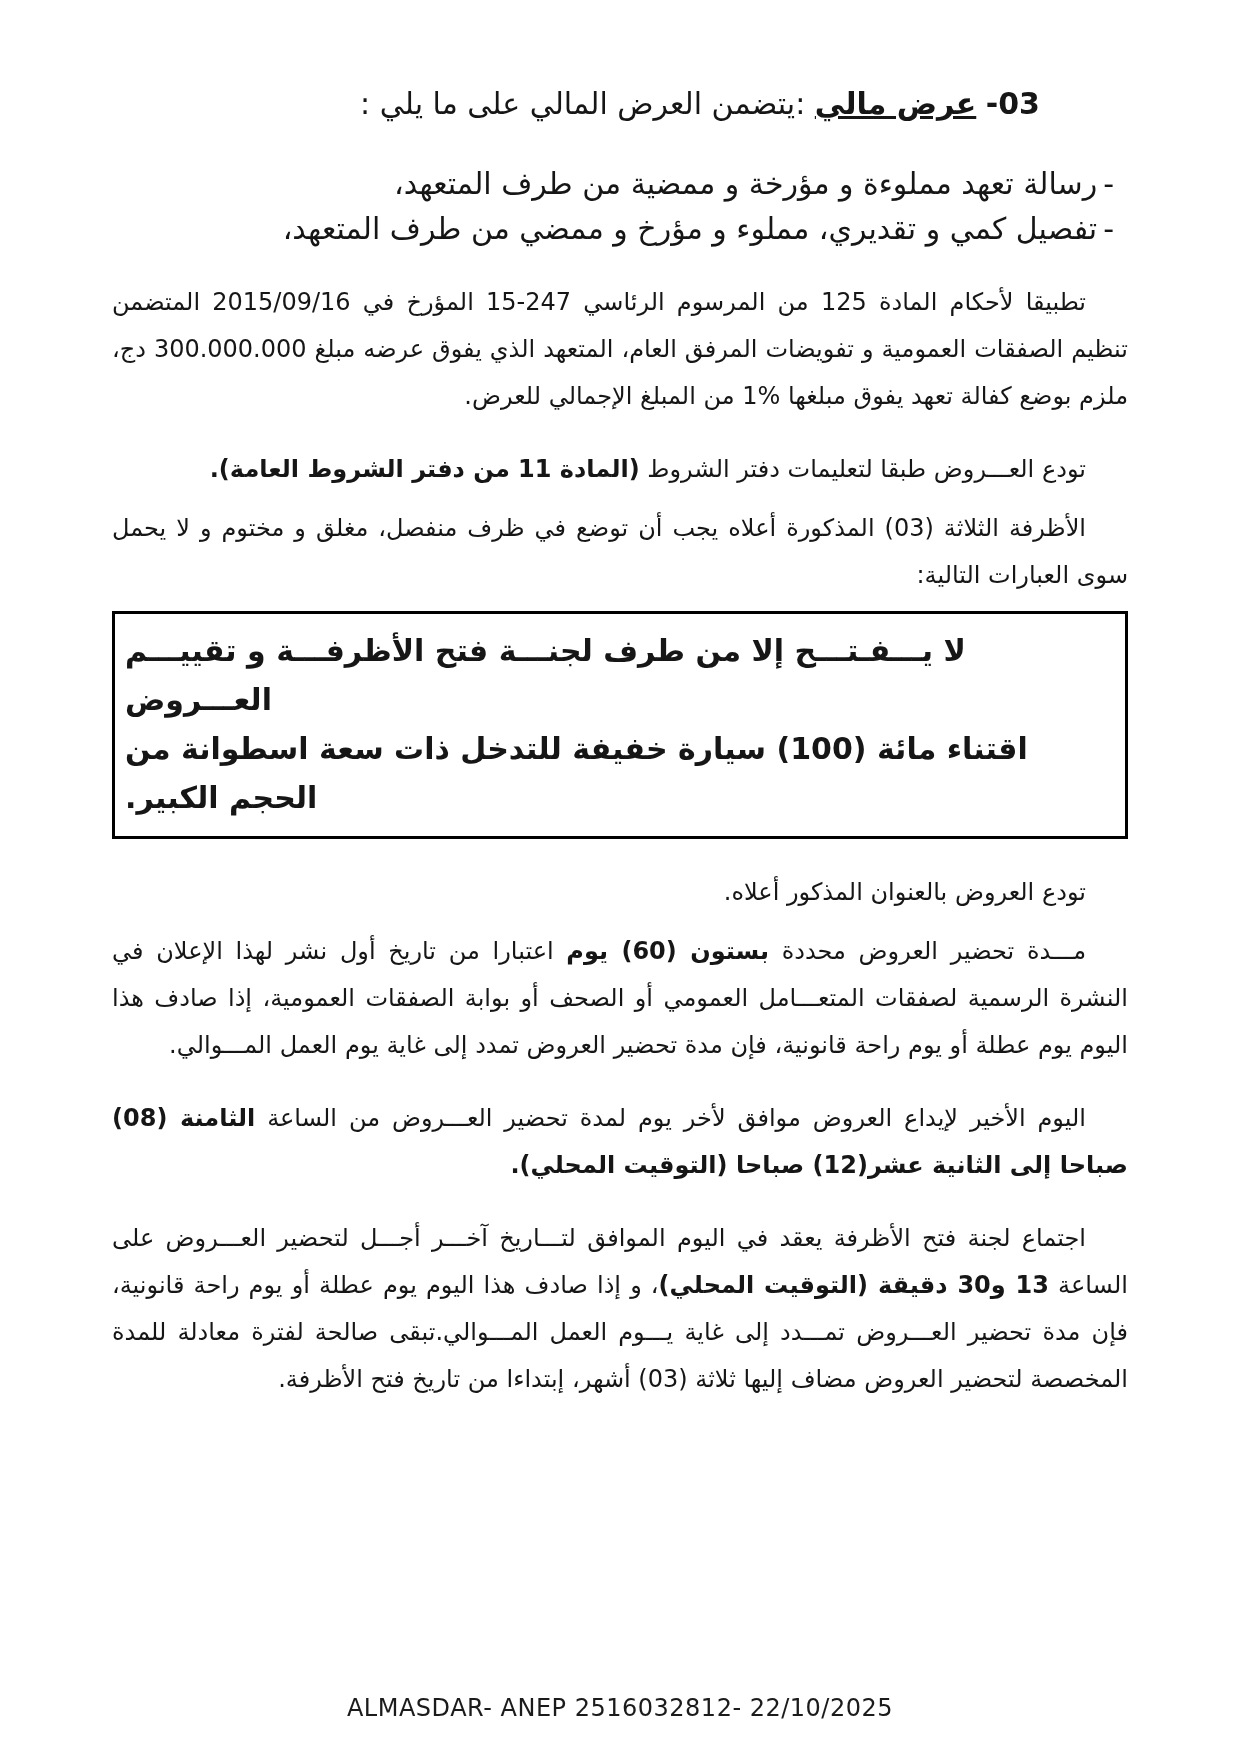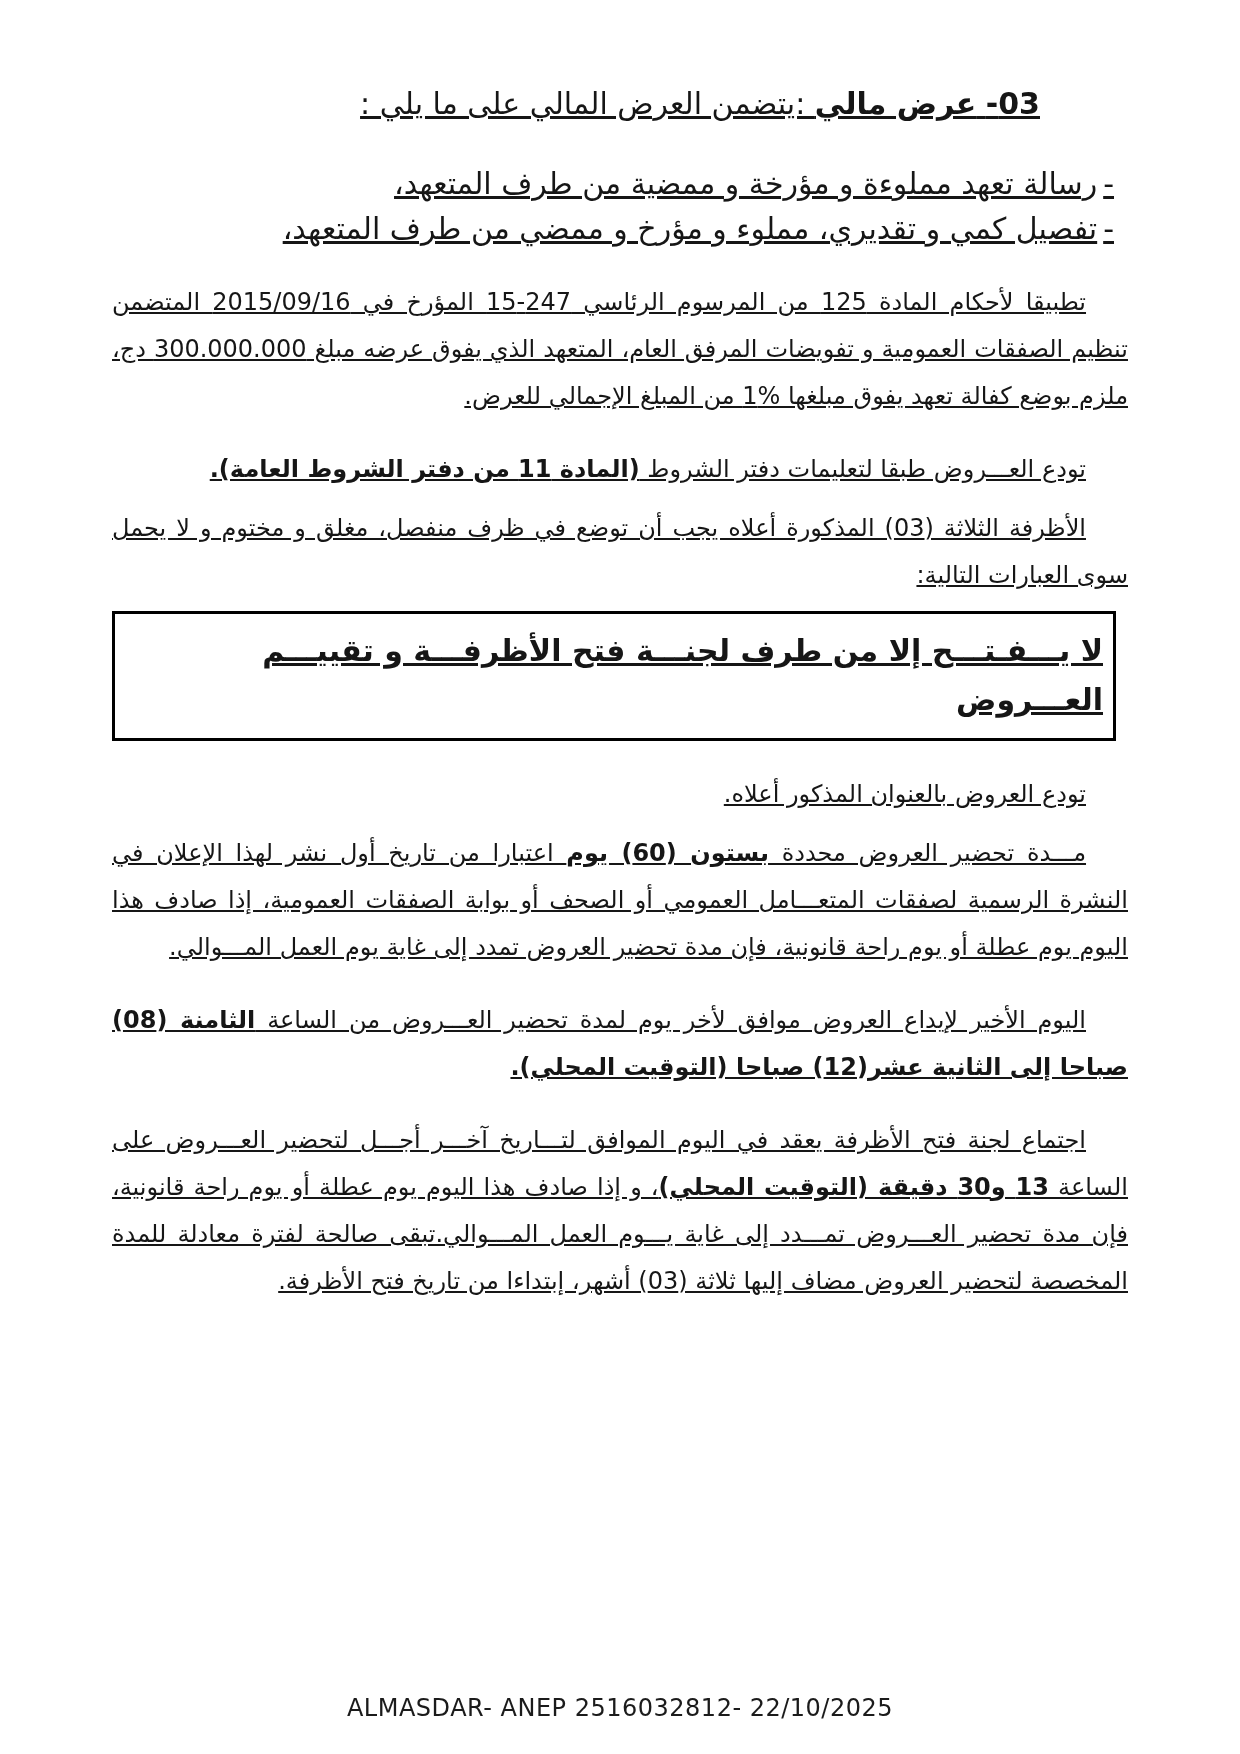--- a/index.html
+++ b/index.html
@@ -6,21 +6,20 @@
   .page {
     position: relative;
     width: 1240px;
     height: 1754px;
     margin: 0 auto;
     background: #ffffff;
     font-family: "DejaVu Sans", sans-serif;
     color: #161616;
     direction: rtl;
     overflow: hidden;
-    text-decoration: underline;
   }
   .content { padding: 80px 112px 0 112px; }
 
   .heading {
     font-size: 30px;
     line-height: 47px;
     text-indent: 88px;
     margin: 0 0 34px 0;
   }
   .heading .num { font-weight: bold; }
@@ -34,23 +33,23 @@
     font-size: 24px;
     line-height: 47px;
     text-align: justify;
     text-indent: 42px;
     margin: 0 0 26px 0;
   }
   p.tight { margin-bottom: 12px; }
 
   .notice {
     border: 3px solid #000000;
-    margin: 0 12px 30px 0;
+    margin: 0 0 30px 0;
     padding: 12px 10px 14px 10px;
-    text-align: right;
+    text-align: left;
     font-weight: bold;
     font-size: 30px;
     line-height: 49px;
   }
 
   .b { font-weight: bold; }
 
   .footer {
     position: absolute;
     left: 0; right: 0;
@@ -85,20 +84,21 @@
     <p class="body">تطبيقا لأحكام المادة 125 من المرسوم الرئاسي 247-15 المؤرخ في 2015/09/16 المتضمن تنظيم الصفقات العمومية و تفويضات المرفق العام، المتعهد الذي يفوق عرضه مبلغ 300.000.000 دج، ملزم بوضع كفالة تعهد يفوق مبلغها %1 من المبلغ الإجمالي للعرض.</p>
 
     <p class="body tight">
       <span>تودع العـــروض طبقا لتعليمات دفتر الشروط </span><span class="b">(المادة 11 من دفتر الشروط العامة).</span>
     </p>
 
     <p class="body tight">الأظرفة الثلاثة (03) المذكورة أعلاه يجب أن توضع في ظرف منفصل، مغلق و مختوم و لا يحمل سوى العبارات التالية:</p>
 
     <div class="notice">
       <div>لا يـــفـتـــح إلا من طرف لجنـــة فتح الأظرفـــة و تقييـــم العـــروض</div>
+      <div>اقتناء مائة (100) سيارة خفيفة للتدخل ذات سعة اسطوانة من الحجم الكبير.</div>
     </div>
 
     <p class="body tight">تودع العروض بالعنوان المذكور أعلاه.</p>
 
     <p class="body">
       <span>مـــدة تحضير العروض محددة </span><span class="b">بستون (60) يوم</span><span> اعتبارا من تاريخ أول نشر لهذا الإعلان في النشرة الرسمية لصفقات المتعـــامل العمومي أو الصحف أو بوابة الصفقات العمومية، إذا صادف هذا اليوم يوم عطلة أو يوم راحة قانونية، فإن مدة تحضير العروض تمدد إلى غاية يوم العمل المـــوالي.</span>
     </p>
 
     <p class="body">
       <span>اليوم الأخير لإيداع العروض موافق لأخر يوم لمدة تحضير العـــروض من الساعة </span><span class="b">الثامنة (08) صباحا إلى الثانية عشر(12) صباحا (التوقيت المحلي).</span>

